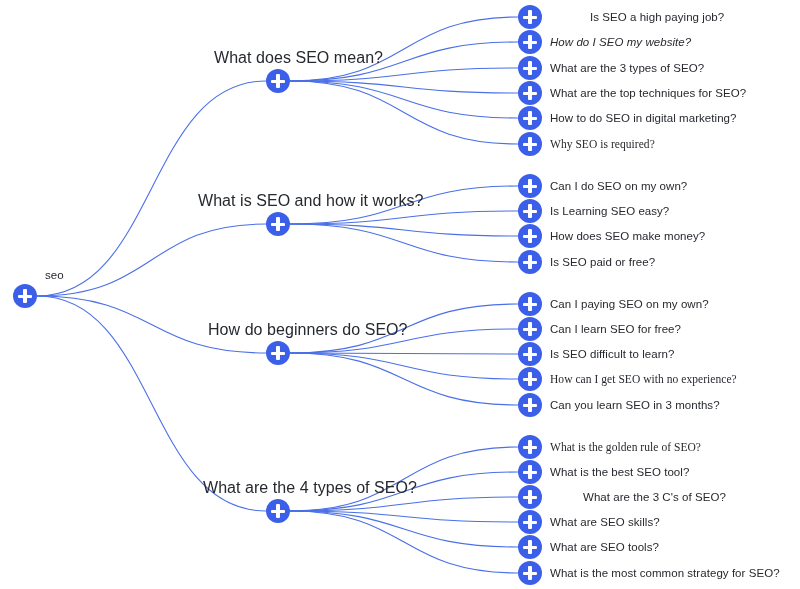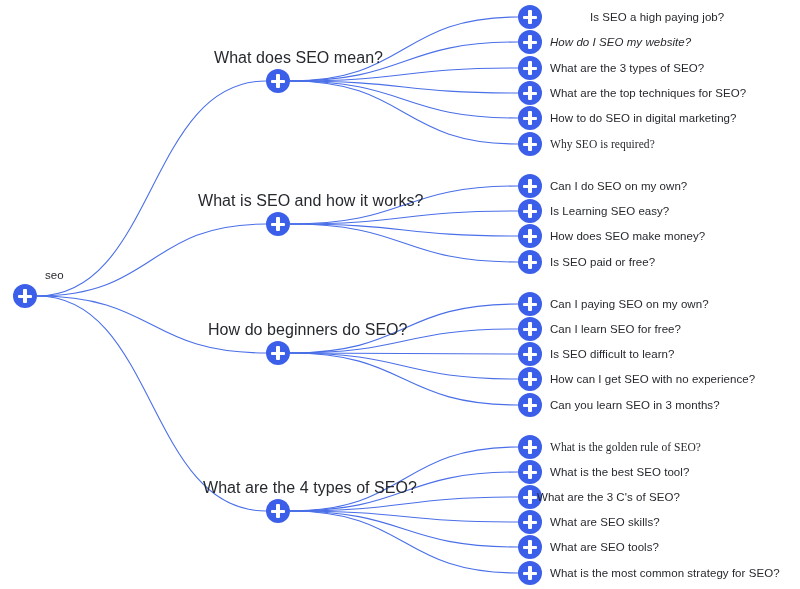--- a/index.html
+++ b/index.html
@@ -190,21 +190,21 @@
       <div class="node-label leaf" style="color: rgb(38, 41, 46); left: 550px; top: 322px;">Can I learn SEO for free?</div>
       <div class="node" style="left: 518px; top: 342px; background: rgb(59, 95, 232);">
         <span class="plus-h"></span>
         <span class="plus-v"></span>
       </div>
       <div class="node-label leaf" style="color: rgb(38, 41, 46); left: 550px; top: 347px;">Is SEO difficult to learn?</div>
       <div class="node" style="left: 518px; top: 367px; background: rgb(59, 95, 232);">
         <span class="plus-h"></span>
         <span class="plus-v"></span>
       </div>
-      <div class="node-label leaf" style="color: rgb(38, 41, 46); left: 550px; top: 372px;">How can I get SEO with no experience?</div>
+      <div class="node-label leaf" style="color: rgb(38, 41, 46); left: 550px; top: 372px; font-family: Liberation Serif, serif;">How can I get SEO with no experience?</div>
       <div class="node" style="left: 518px; top: 393px; background: rgb(59, 95, 232);">
         <span class="plus-h"></span>
         <span class="plus-v"></span>
       </div>
       <div class="node-label leaf" style="color: rgb(38, 41, 46); left: 550px; top: 398px;">Can you learn SEO in 3 months?</div>
       <div class="node" style="left: 266px; top: 499px; background: rgb(59, 95, 232);">
         <span class="plus-h"></span>
         <span class="plus-v"></span>
       </div>
       <div class="node-label branch" style="color: rgb(38, 41, 46); left: 203px; top: 481px;">What are the 4 types of SEO?</div>
@@ -215,21 +215,21 @@
       <div class="node-label leaf" style="color: rgb(38, 41, 46); left: 550px; top: 440px; font-family: Liberation Serif, serif;">What is the golden rule of SEO?</div>
       <div class="node" style="left: 518px; top: 460px; background: rgb(59, 95, 232);">
         <span class="plus-h"></span>
         <span class="plus-v"></span>
       </div>
       <div class="node-label leaf" style="color: rgb(38, 41, 46); left: 550px; top: 465px;">What is the best SEO tool?</div>
       <div class="node" style="left: 518px; top: 485px; background: rgb(59, 95, 232);">
         <span class="plus-h"></span>
         <span class="plus-v"></span>
       </div>
-      <div class="node-label leaf" style="color: rgb(38, 41, 46); left: 537px; top: 490px;">What are the 3 C's of SEO?</div>
+      <div class="node-label leaf" style="color: rgb(38, 41, 46); left: 583px; top: 490px;">What are the 3 C's of SEO?</div>
       <div class="node" style="left: 518px; top: 510px; background: rgb(59, 95, 232);">
         <span class="plus-h"></span>
         <span class="plus-v"></span>
       </div>
       <div class="node-label leaf" style="color: rgb(38, 41, 46); left: 550px; top: 515px;">What are SEO skills?</div>
       <div class="node" style="left: 518px; top: 535px; background: rgb(59, 95, 232);">
         <span class="plus-h"></span>
         <span class="plus-v"></span>
       </div>
       <div class="node-label leaf" style="color: rgb(38, 41, 46); left: 550px; top: 540px;">What are SEO tools?</div>

